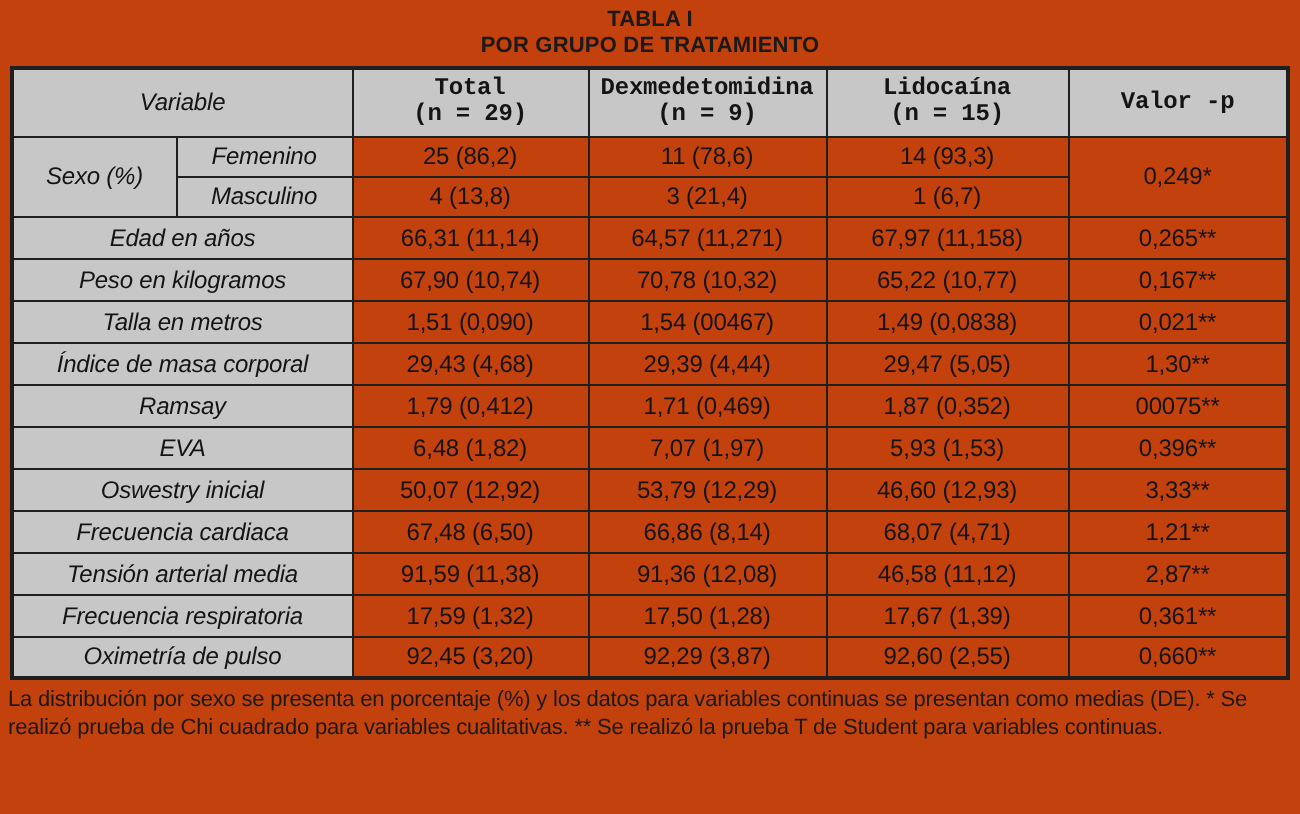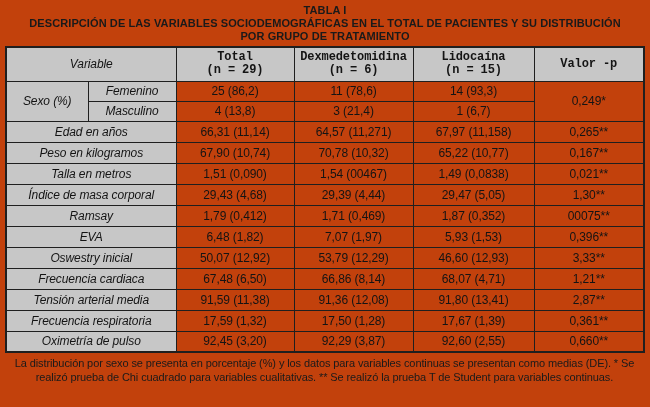--- a/index.html
+++ b/index.html
@@ -46,33 +46,32 @@
   .gray { background: #c7c7c7; }
   th.colhead { font-weight: bold; line-height: 13px; font-family: Liberation Mono, monospace; }
   th.varhead { font-style: italic; font-weight: normal; font-size: 12px; }
   td.lbl { font-style: italic; font-weight: normal; }
   td.pval { letter-spacing: 0.5px; }
 
   .footnote {
     font-size: 11px;
     line-height: 13.5px;
     margin: 3px 5px 0 4px;
-    text-align: center;
+    text-align: left;
     color: #1a1a1a;
     letter-spacing: -0.1px;
   }
 </style>
 </head>
 <body>
 
 <div class="page">
 
   <div class="title-block">
     <div>TABLA I</div>
-    <div>DESCRIPCIÓN DE LAS VARIABLES SOCIODEMOGRÁFICAS EN EL TOTAL DE PACIENTES Y SU DISTRIBUCIÓN</div>
     <div>POR GRUPO DE TRATAMIENTO</div>
   </div>
 
   <table class="main">
     <colgroup>
       <col style="width:82px">
         <col style="width:88px">
       <col style="width:118px">
         <col style="width:119px">
       <col style="width:121px">
@@ -81,21 +80,21 @@
 
     <tbody>
         <tr class="hdr">
       <th colspan="2" class="gray varhead">Variable</th>
       <th class="gray colhead">
         <div>Total</div>
         <div>(n = 29)</div>
       </th>
       <th class="gray colhead">
         <div>Dexmedetomidina</div>
-        <div>(n = 6)</div>
+        <div>(n = 9)</div>
       </th>
       <th class="gray colhead">
         <div>Lidocaína</div>
         <div>(n = 15)</div>
       </th>
       <th class="gray colhead">Valor -p</th>
     </tr>
 
     <tr class="sexrow">
       <td rowspan="2" class="gray lbl">Sexo (%)</td>
@@ -165,21 +164,21 @@
       <td colspan="2" class="gray lbl">Frecuencia cardiaca</td>
       <td>67,48 (6,50)</td>
       <td>66,86 (8,14)</td>
       <td>68,07 (4,71)</td>
       <td class="pval">1,21**</td>
     </tr>
     <tr class="datarow">
       <td colspan="2" class="gray lbl">Tensión arterial media</td>
       <td>91,59 (11,38)</td>
       <td>91,36 (12,08)</td>
-      <td>91,80 (13,41)</td>
+      <td>46,58 (11,12)</td>
       <td class="pval">2,87**</td>
     </tr>
     <tr class="datarow">
       <td colspan="2" class="gray lbl">Frecuencia respiratoria</td>
       <td>17,59 (1,32)</td>
       <td>17,50 (1,28)</td>
       <td>17,67 (1,39)</td>
       <td class="pval">0,361**</td>
     </tr>
     <tr class="datarow">

